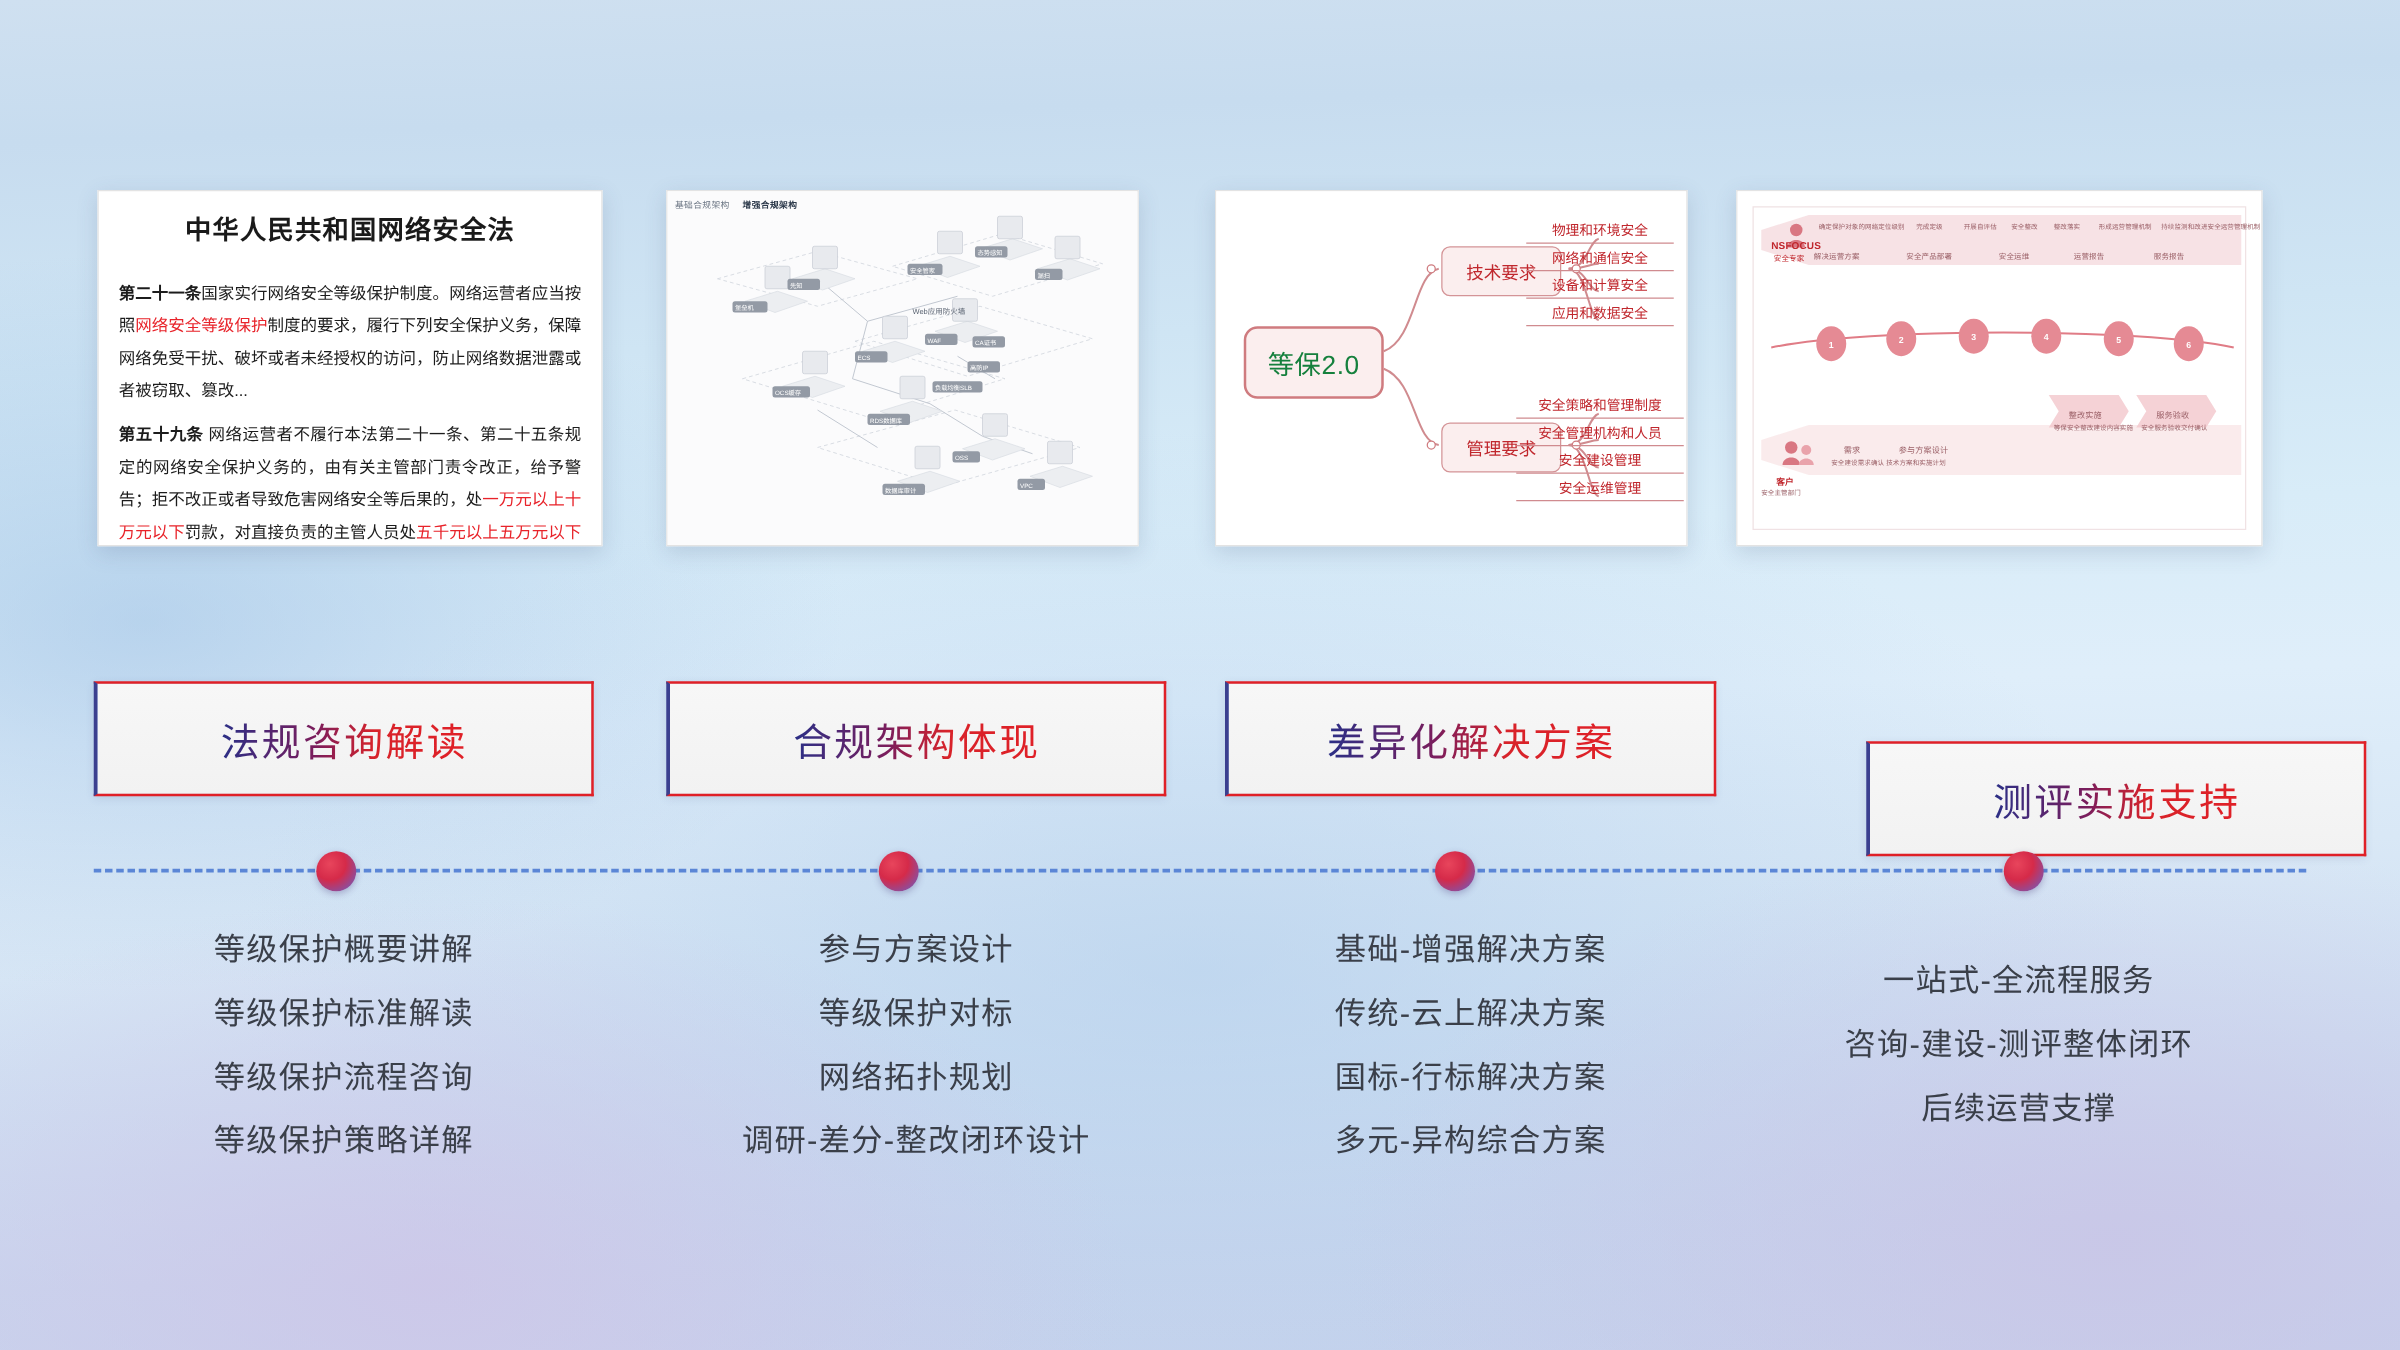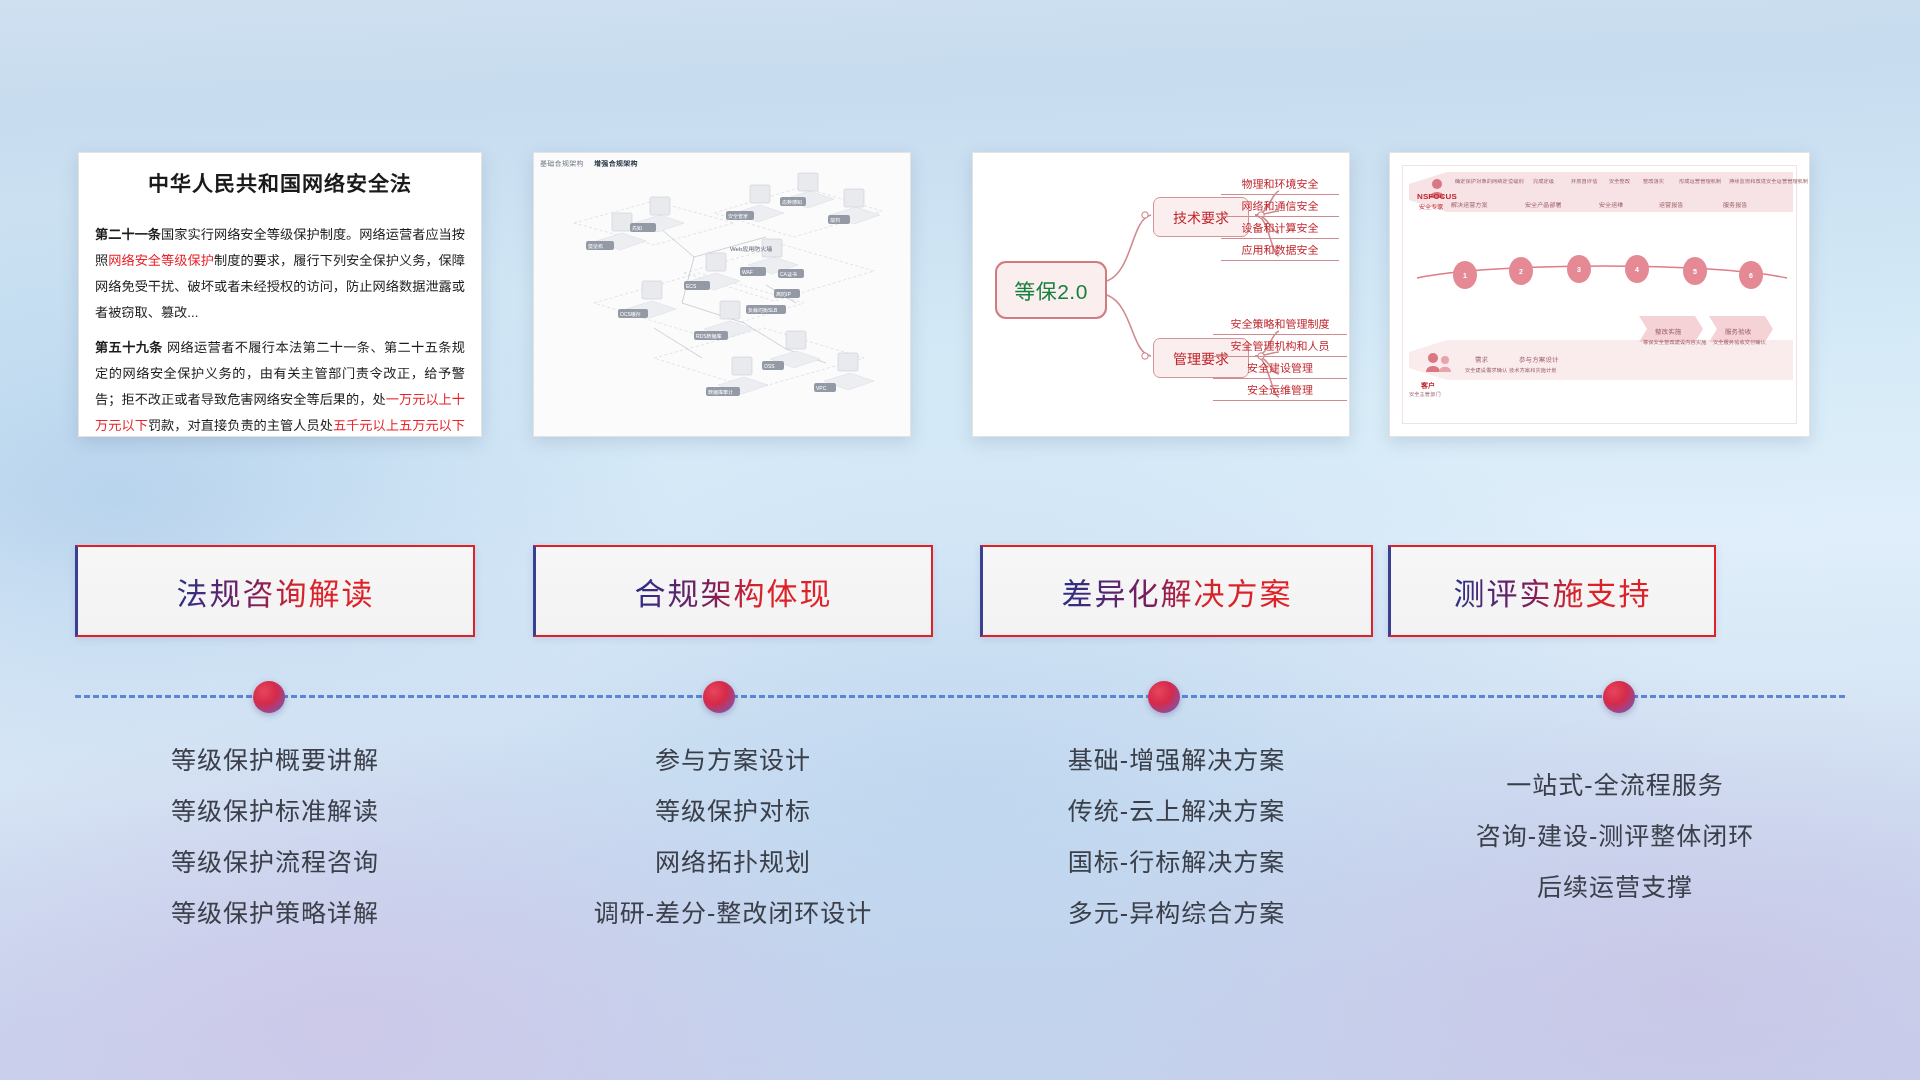--- a/index.html
+++ b/index.html
@@ -102,21 +102,21 @@
   }
   .tbox .t {
     font-size:31px; font-weight:500; letter-spacing:2px;
     background:linear-gradient(90deg,#2b2f86 0%,#7b1d5c 38%,#d8232a 62%,#e02027 100%);
     -webkit-background-clip:text; background-clip:text;
     -webkit-text-fill-color:transparent; color:#d8232a;
   }
   .tb1 { left:75px;   width:400px; }
   .tb2 { left:533px;  width:400px; }
   .tb3 { left:980px;  width:393px; }
-  .tb4 { left:1388px; width:328px; }
+  .tb4 { left:1493px; width:400px;margin-top:48px; }
 
   
   .timeline { position:absolute; left:0; top:675px; width:1920px; height:60px; }
   .tl-line {
     position:absolute; left:75px; top:20px; width:1770px; height:0;
     border-top:3px dashed #5b86d6;
   }
   .dot {
     position:absolute; top:6px; width:32px; height:32px; border-radius:50%;
     background:radial-gradient(circle at 34% 32%, #e8455c 0%, #d52a49 42%, #8d4d9c 78%, #5a63ad 100%);

